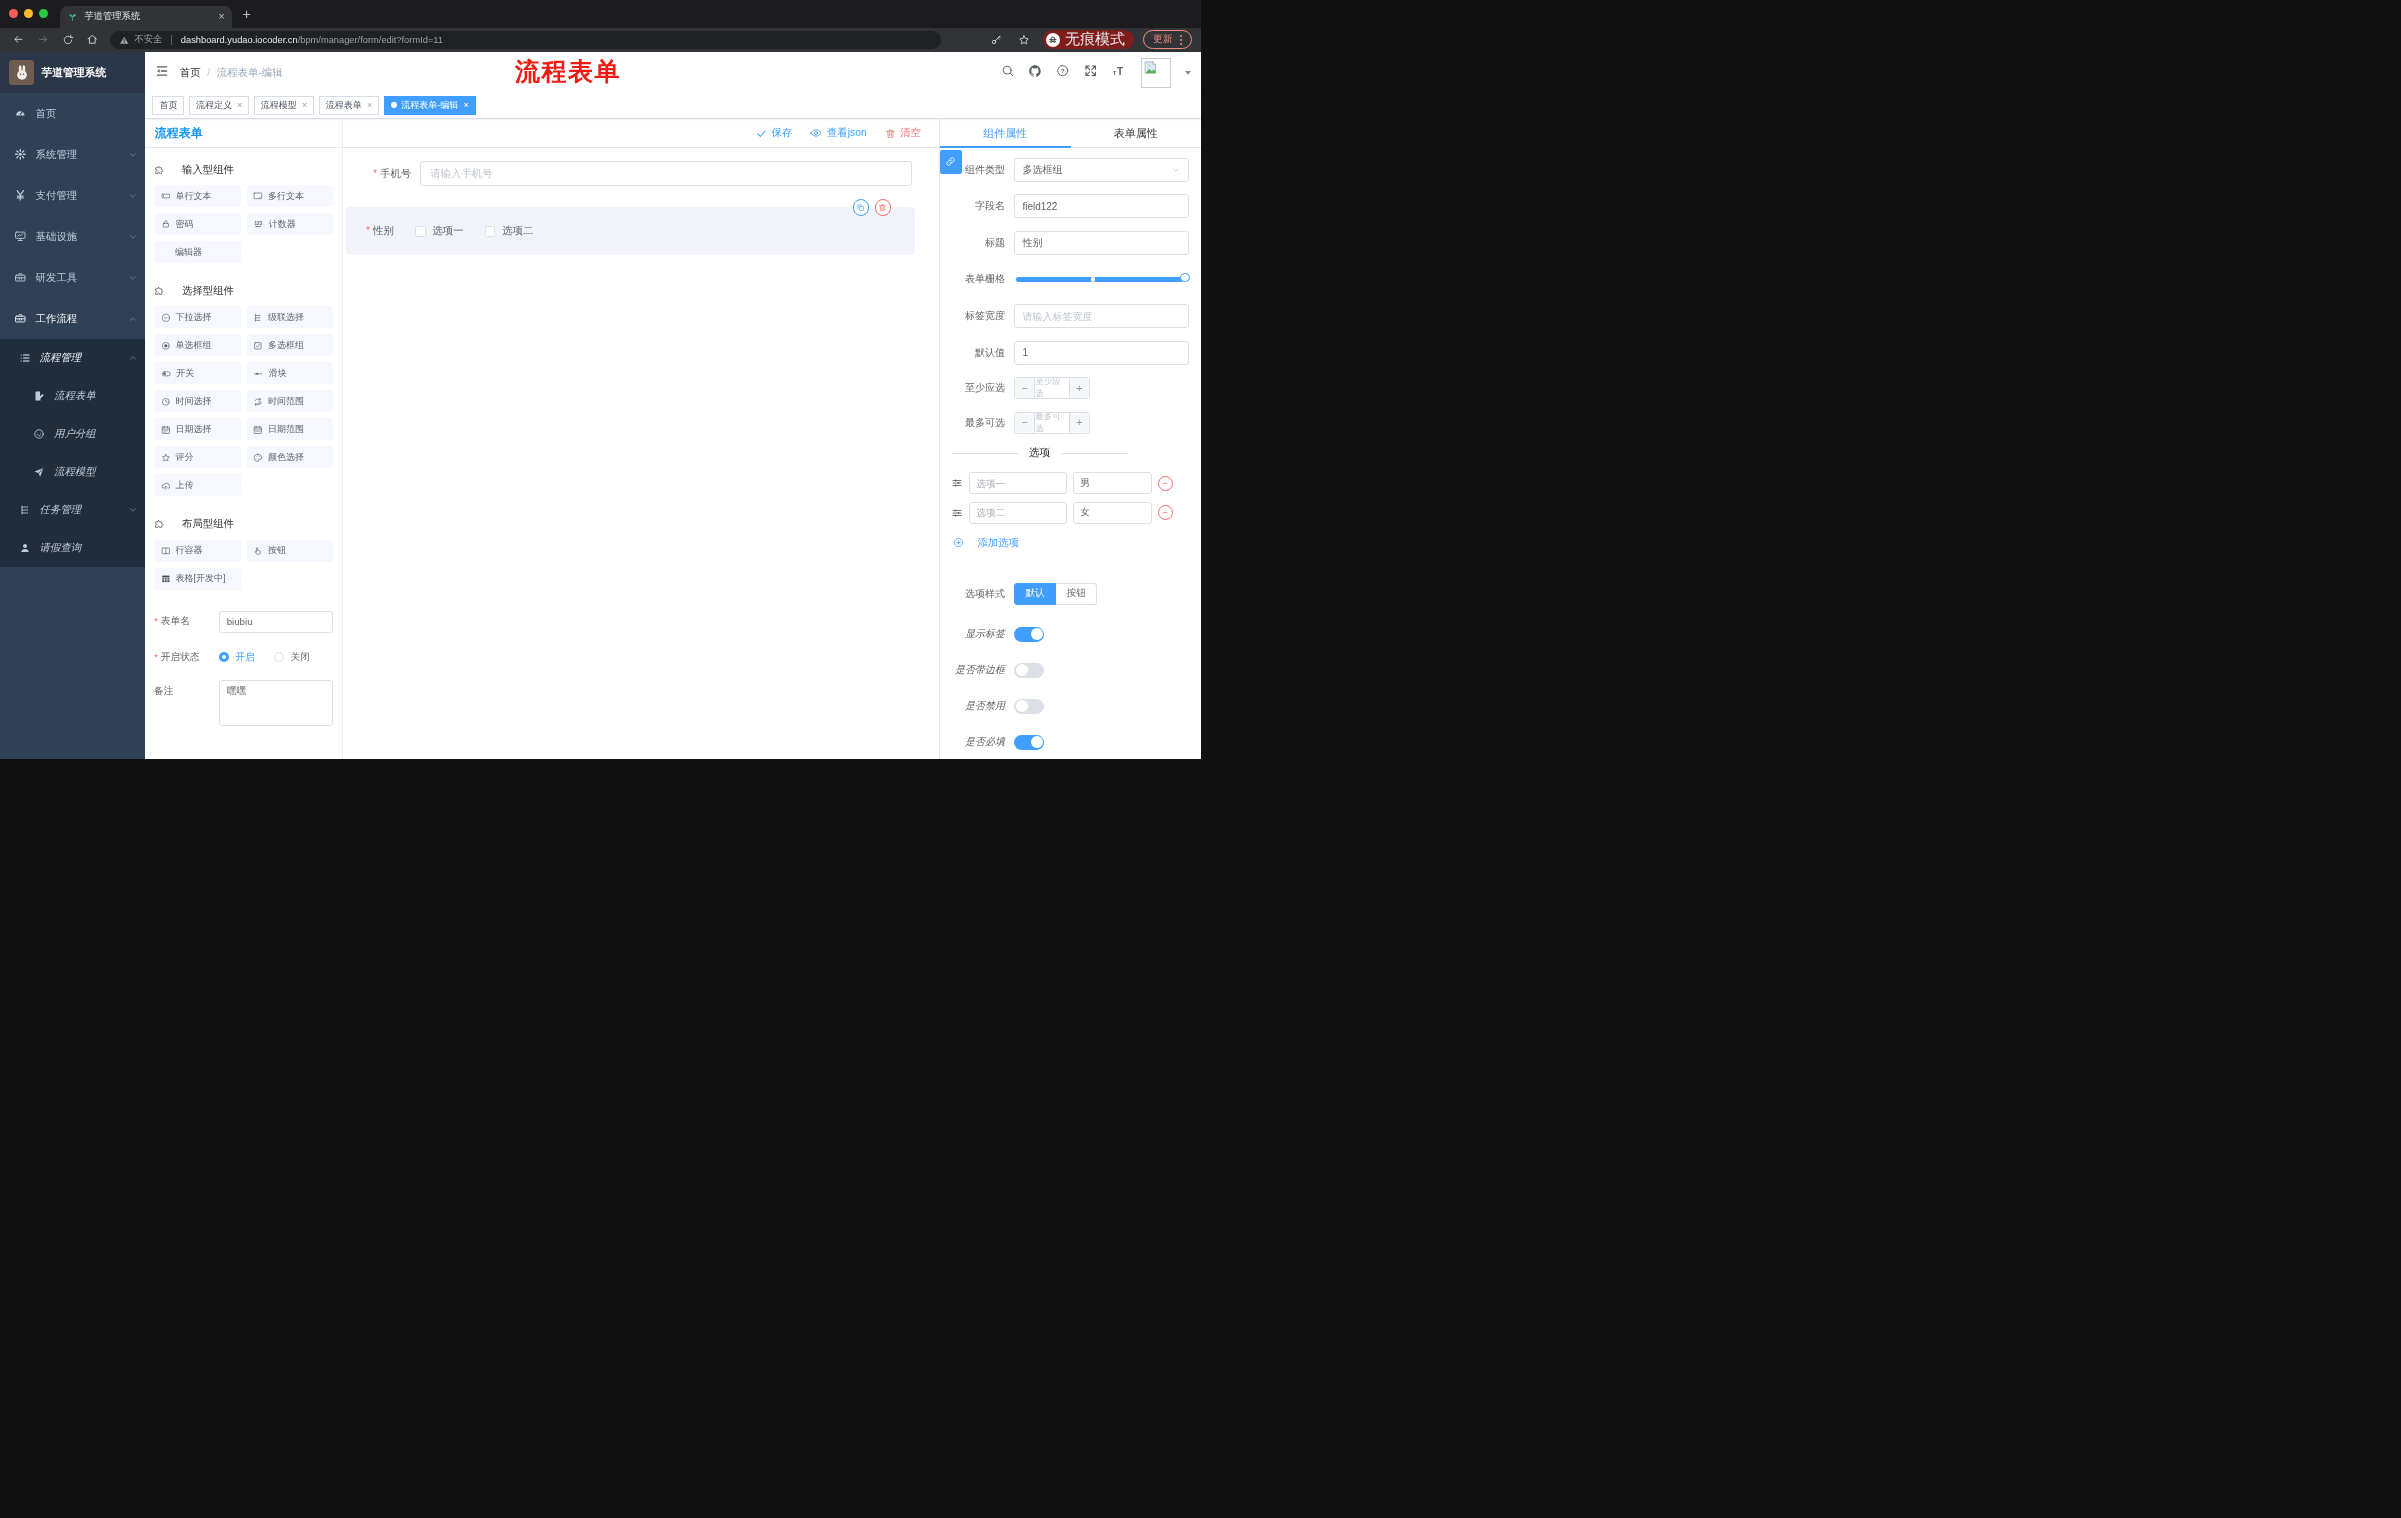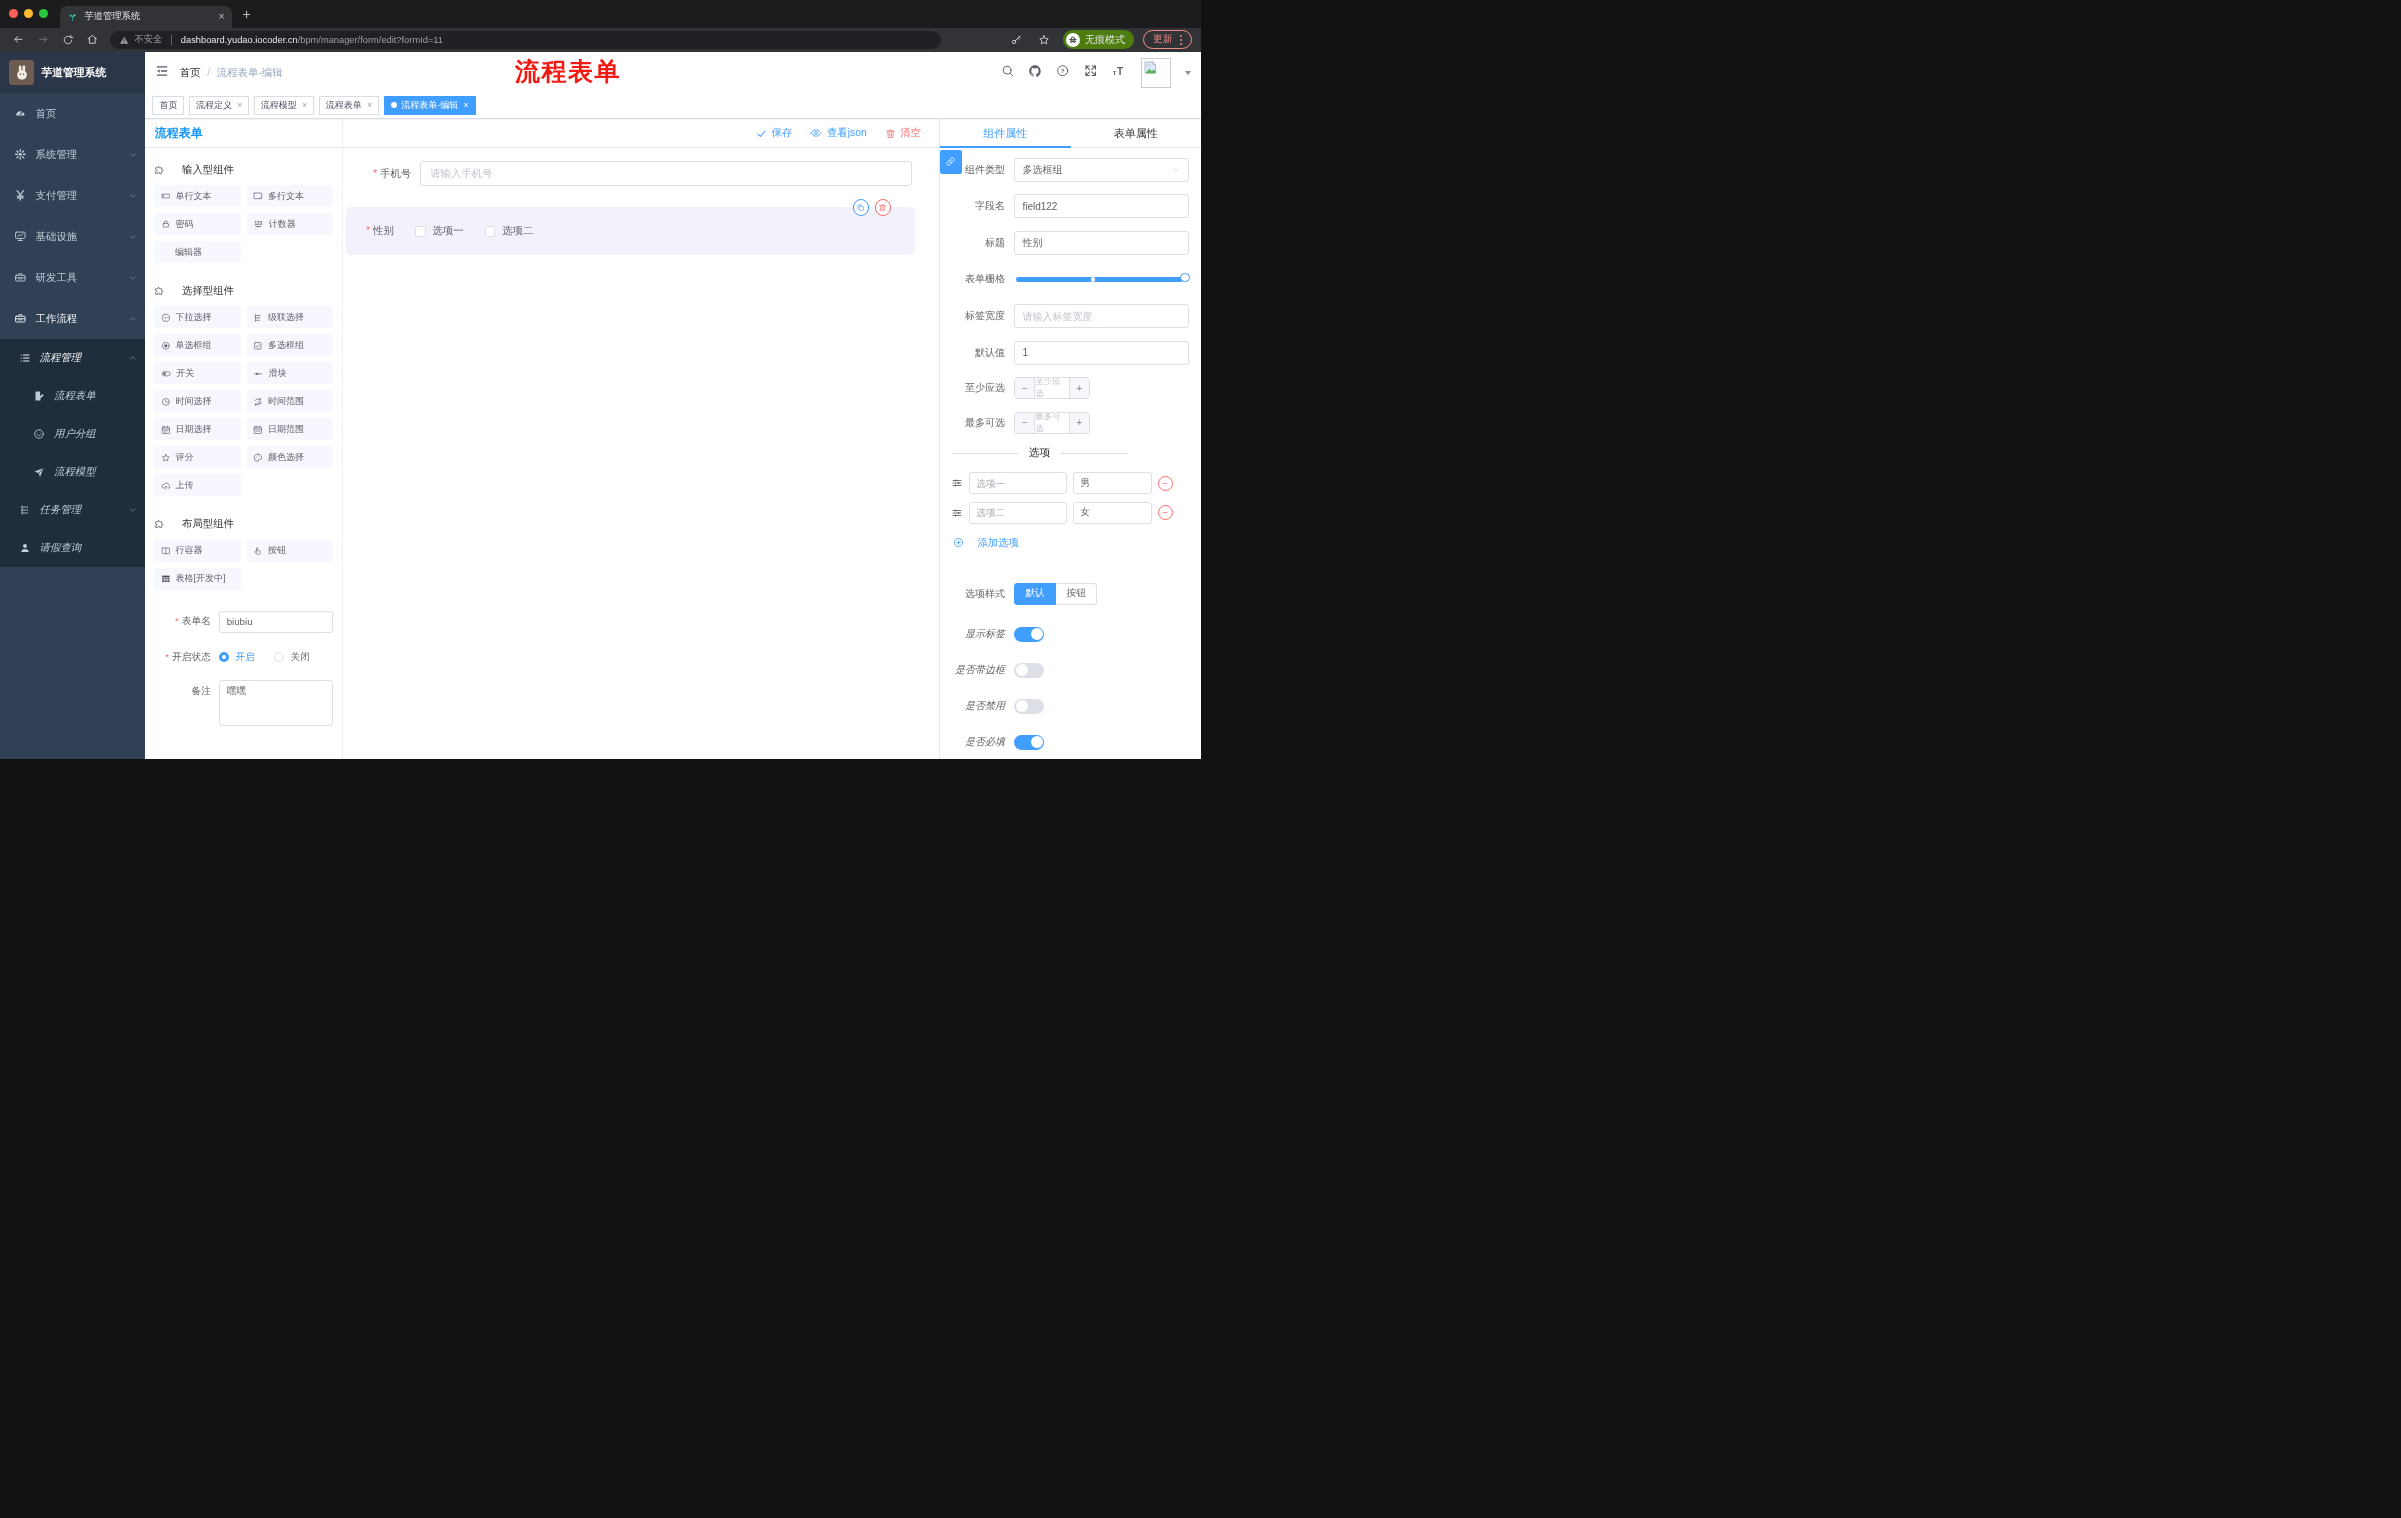--- a/index.html
+++ b/index.html
@@ -21,22 +21,22 @@
 .btab .x, .newtab { color:#bdc1c6; font-size:10.4px; cursor:default; }
 .newtab { margin-left:10.4px; font-size:14px; }
 .btoolbar { height:24.5px; background:#323337; display:flex; align-items:center; padding:0 9px; gap:5.2px; }
 .navic { width:19.3px; height:19.3px; display:flex; align-items:center; justify-content:center; color:#dadce0; }
 .navic.dim { color:#77787b; }
 .urlbar { width:831px; height:18px; background:#202124; border-radius:9px; display:flex; align-items:center;
   padding:0 9px; font-size:9.3px; color:#9aa0a6; gap:5.2px; margin-left:3px; }
 .urlbar .sep { width:0.7px; height:9.7px; background:#5f6368; margin:0 3.7px; }
 .urlbar .host { color:#e8eaed; }
 .br-right { margin-left:auto; display:flex; align-items:center; gap:9px; }
-.incog { background:#4d7c0f; border-radius:9.7px; height:19.3px; display:flex; align-items:center; gap:5.2px;
-  padding:0 9px 0 3px; color:#e8eaed; font-size:10px; }
+.incog { background:#7f1d1d; border-radius:9.7px; height:19.3px; display:flex; align-items:center; gap:5.2px;
+  padding:0 9px 0 3px; color:#e8eaed; font-size:15px; }
 .incog .face { width:14px; height:14px; background:#fff; border-radius:50%; display:flex; align-items:center; justify-content:center; color:#202124; }
 .updatepill { border:1.1px solid #f28b82; color:#f28b82; border-radius:10.4px; height:19.3px; display:flex;
   align-items:center; gap:7.4px; padding:0 9px; font-size:9.7px; }
 .vdots { display:flex; flex-direction:column; gap:1.9px; }
 .vdots i { width:2.2px; height:2.2px; border-radius:50%; background:#f28b82; }
 
 
 .app { position:absolute; top:52px; left:0; right:0; bottom:0; display:flex; }
 .sidebar { width:145px; flex:none; background:#304156; color:#bfcbd9; font-size:10.4px; overflow:hidden; }
 .logo-row { height:41px; background:#2b3648; display:flex; align-items:center; gap:7.4px; padding:0 9px; color:#fff; font-weight:bold; font-size:10.8px; }
@@ -79,21 +79,21 @@
 .lp-title { color:#1296fb; font-weight:bold; font-size:12px; padding-left:9.7px; }
 .lp-body { flex:1; overflow:hidden; padding:6px 9px 0 9px; }
 .sec-title { display:flex; align-items:center; gap:17px; color:#303133; font-size:10.4px; margin:9px 0 8.2px 0; }
 .sec-title svg { color:#606266; }
 .chips { display:grid; grid-template-columns:1fr 1fr; gap:6px; }
 .chip { height:22px; background:#f6f7ff; border-radius:3px; display:flex; align-items:center; gap:5.2px;
   padding:0 6.7px; font-size:9px; color:#606266; cursor:move; }
 .chip svg { color:#60626e; }
 .chip .dark { color:#4a4a52; }
 .frow { display:flex; align-items:center; margin-bottom:11px; font-size:9.7px; color:#606266; }
-.flabel { width:65px; flex:none; text-align:right; padding-right:8.2px; }
+.flabel { width:65px; flex:none; padding-right:8.2px; }
 .req::before { content:"*"; color:#f56c6c; margin-right:3px; }
 .tinput { height:22px; border:0.7px solid #dcdfe6; border-radius:3px; width:100%; padding:0 6.7px; font-size:9.7px; color:#606266; outline:none; font-family:inherit; }
 .tinput::placeholder { color:#bfc4cc; }
 .meta { margin-top:21px; }
 .radio { display:flex; align-items:center; gap:6px; margin-right:19.3px; }
 .rdot { width:10.4px; height:10.4px; border-radius:50%; border:0.7px solid #dcdfe6; background:#fff; flex:none; }
 .radio.sel .rdot { border:3px solid #409eff; }
 .radio.sel span { color:#409eff; }
 textarea.tinput { height:46px; padding-top:4.5px; resize:none; }
 

